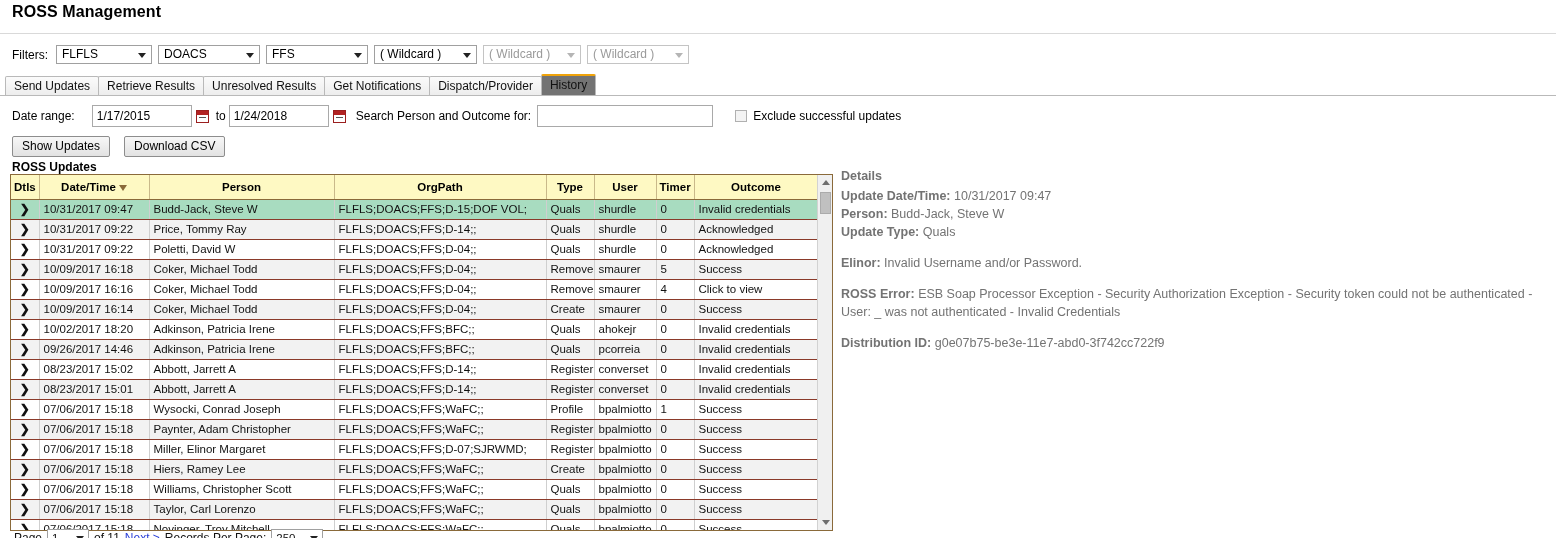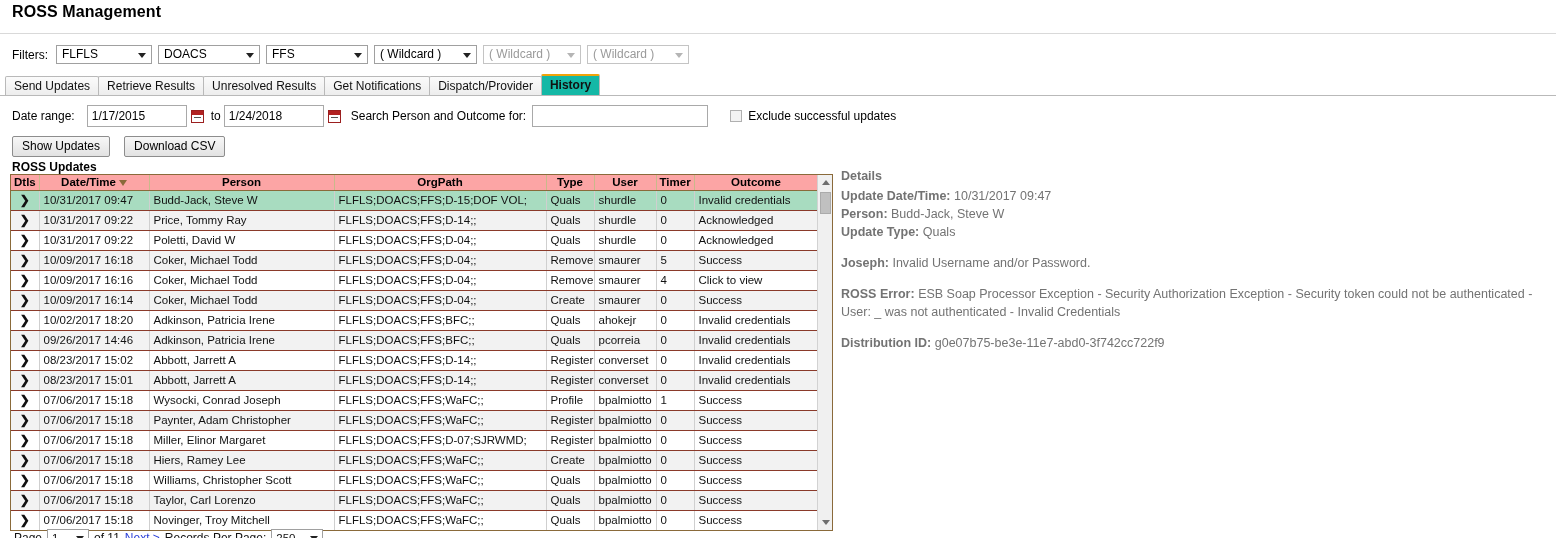--- a/index.html
+++ b/index.html
@@ -68,40 +68,40 @@
     font-size: 12px; line-height: 18px;
     border: 1px solid #b9b9b9;
     border-bottom: none;
     background: linear-gradient(to bottom, #fbfbfb 0%, #ededed 100%);
     color: #111;
     margin-right: -1px;
     border-radius: 2px 2px 0 0;
     white-space: nowrap;
   }
   .tab.active {
-    background: #14b8a6;
+    background: #737373;
     border-top: 2px solid #f0a30a;
     height: 21px;
     line-height: 18px;
     position: relative;
     z-index: 3;
-    font-weight: bold;
+    font-weight: normal;
   }
   .tabs-underline {
     position: absolute; left: 0; top: 95px; width: 1556px; height: 1px;
     background: #b9b9b9;
   }
 
   
   .daterow {
     position: absolute; left: 12px; top: 105px;
     display: flex; align-items: center;
     font-size: 12px;
   }
-  .daterow .lbl { margin-right: 12px; }
+  .daterow .lbl { margin-right: 17px; }
   .txtin {
     height: 22px; border: 1px solid #a9a9a9; background: #fff;
     font-size: 12px; padding: 0 4px; line-height: 17px;
     color: #000;
     display: inline-flex; align-items: center;
   }
   .txtin.date { width: 100px; }
   .cal-icon {
     display: inline-block; width: 13px; height: 13px;
     margin: 0 4px;
@@ -156,26 +156,26 @@
     overflow: hidden;
     background: #fff;
   }
   table.grid {
     border-collapse: collapse;
     width: 807px;
     table-layout: fixed;
     font-size: 11.5px;
   }
   table.grid th {
-    background: #fca5a5;
+    background: #fef9c3;
     border-right: 1px solid #c9b98a;
     border-bottom: 1px solid #8a6a3a;
     font-weight: bold;
     font-size: 11.5px;
-    height: 15px;
+    height: 24px;
     padding: 0 3px;
     color: #000;
     text-align: center;
     white-space: nowrap;
   }
   table.grid td {
     border-right: 1px solid #cfcfcf;
     border-bottom: 1px solid #8a3a2a;
     height: 20px;
     padding: 0 4px;
@@ -561,21 +561,21 @@
     <div class="d-line">
       <b>Person:</b>
       <span>Budd-Jack, Steve W</span>
     </div>
     <div class="d-line">
       <b>Update Type:</b>
       <span>Quals</span>
     </div>
     <div class="d-gap"></div>
     <div class="d-line">
-      <b>Joseph:</b>
+      <b>Elinor:</b>
       <span>Invalid Username and/or Password.</span>
     </div>
     <div class="d-gap"></div>
     <div class="d-block">
       <b>ROSS Error:</b>
       <span>ESB Soap Processor Exception - Security Authorization Exception - Security token could not be authenticated - User: _ was not authenticated - Invalid Credentials</span>
     </div>
     <div class="d-gap"></div>
     <div class="d-line">
       <b>Distribution ID:</b>

